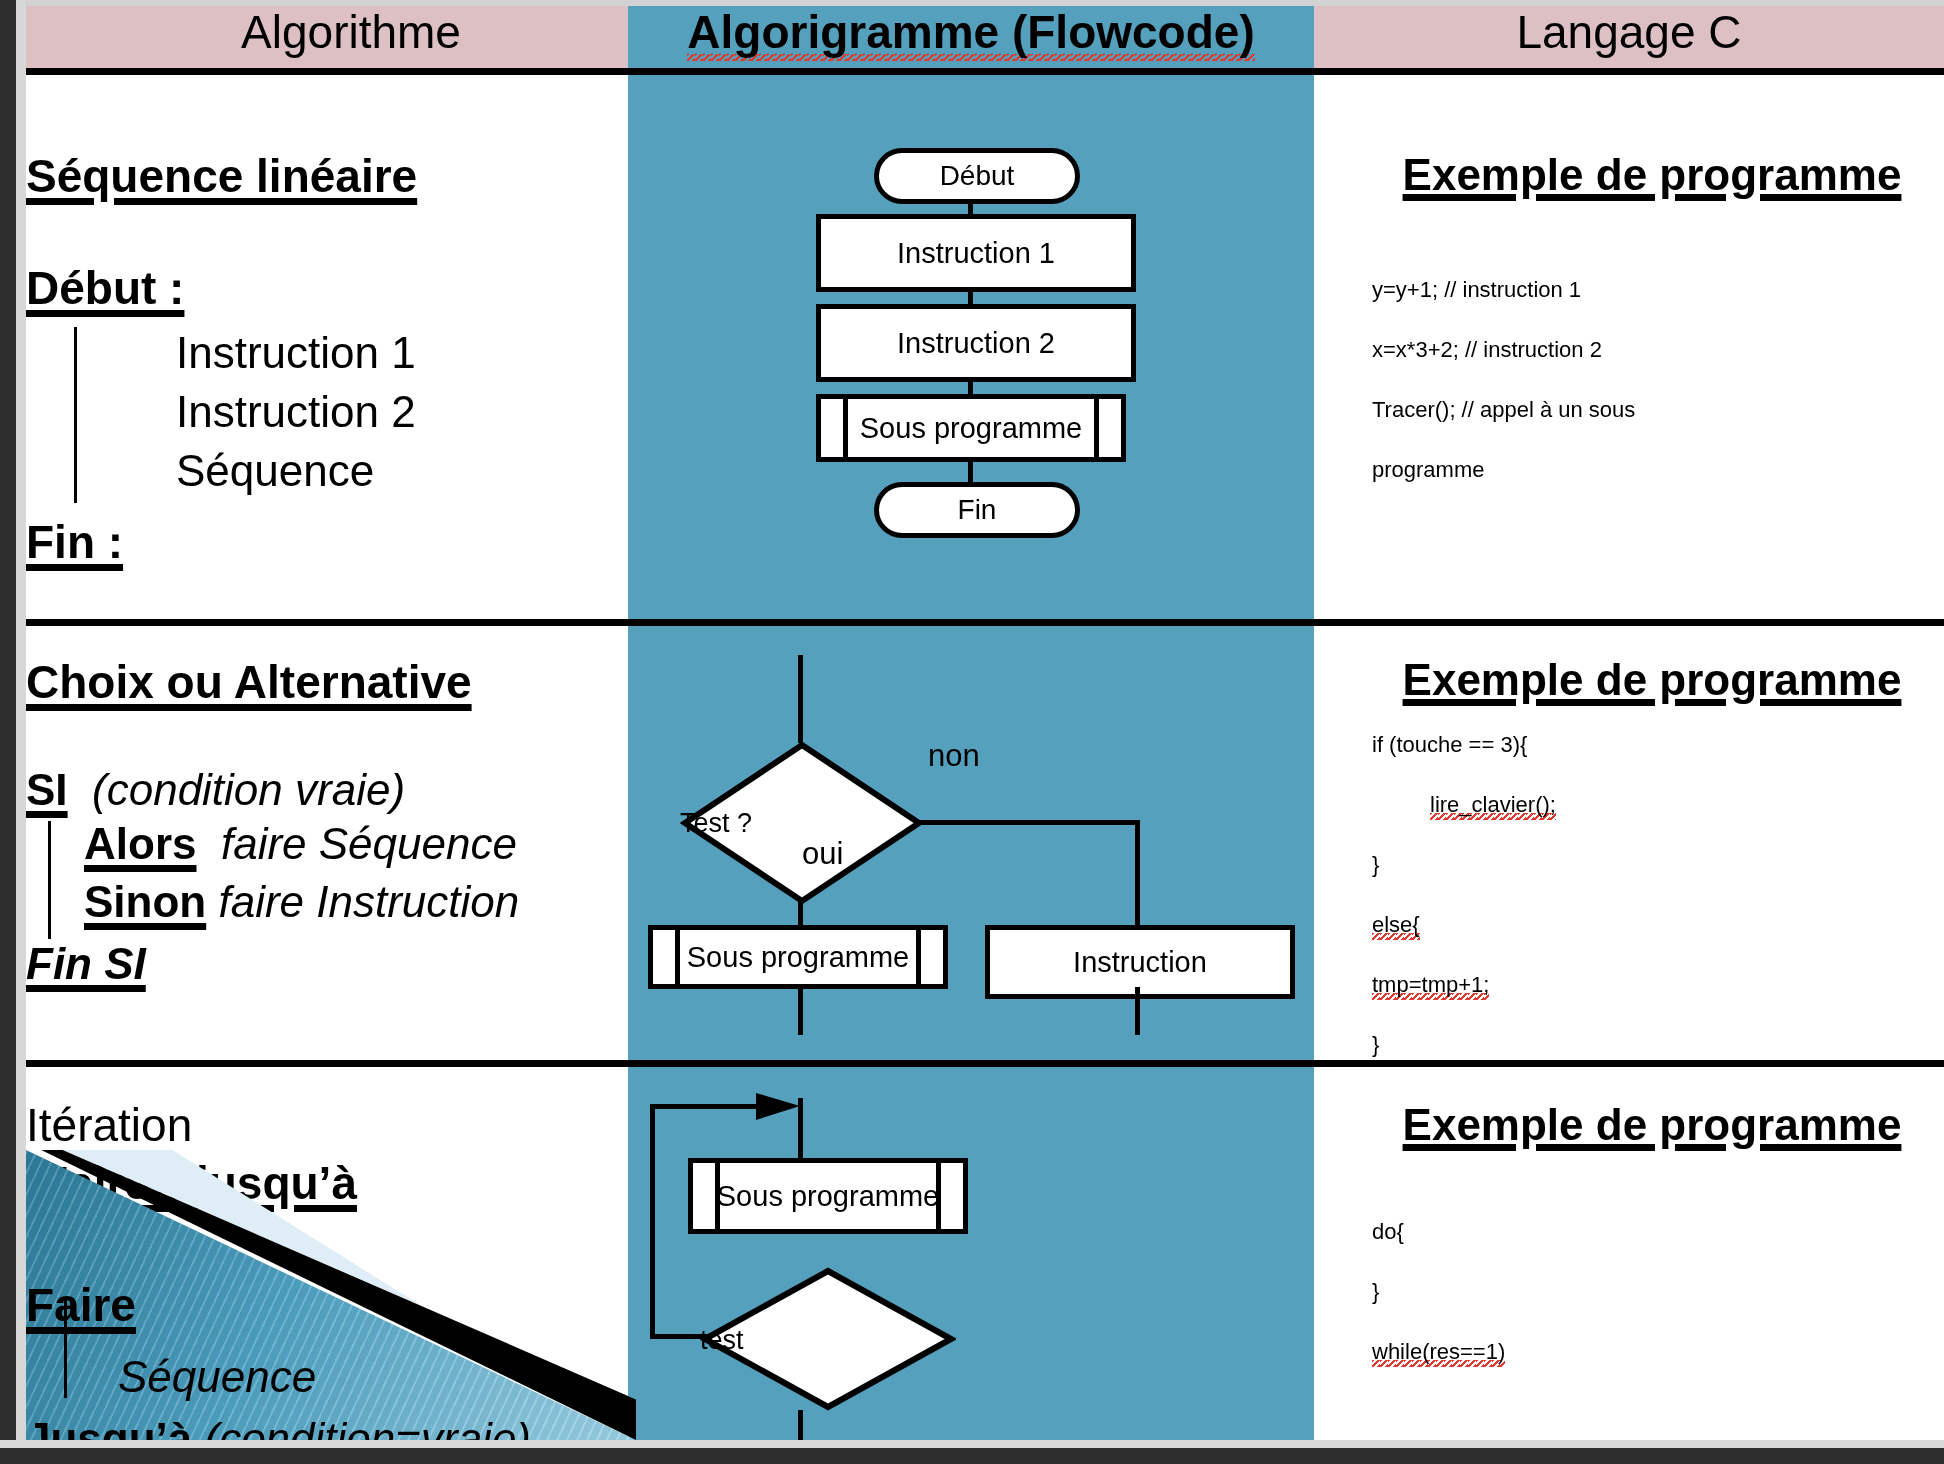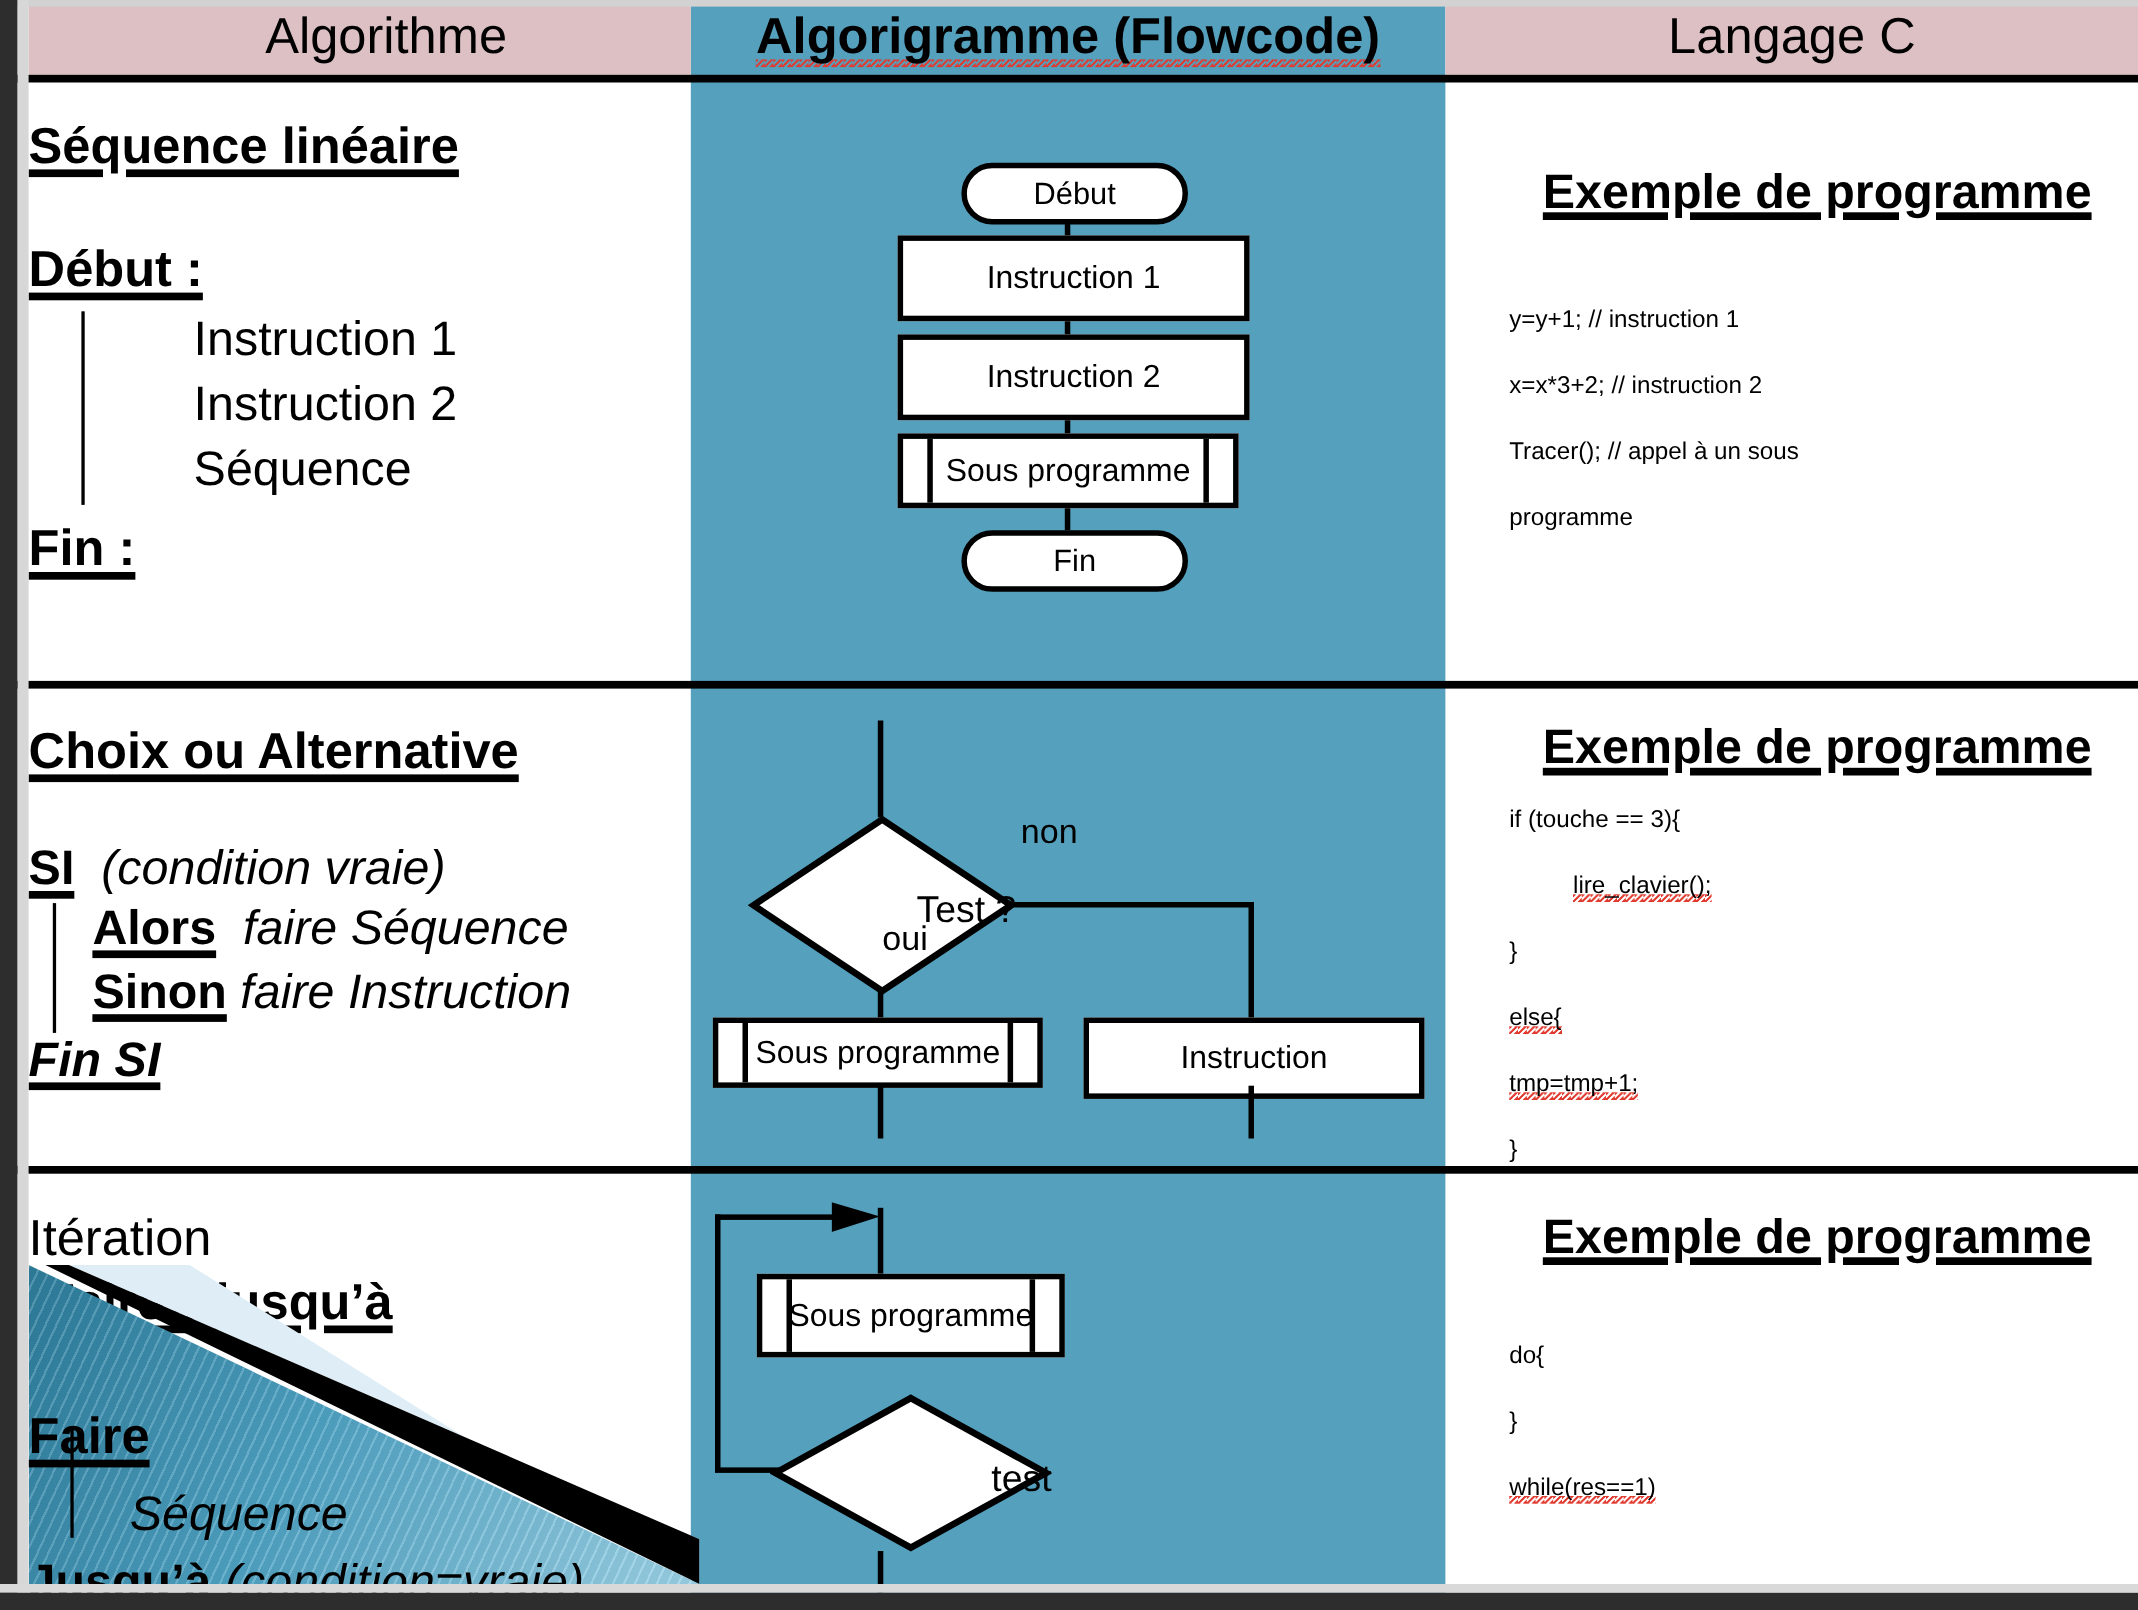--- a/index.html
+++ b/index.html
@@ -76,21 +76,21 @@
     position:absolute;background:#fff;border:5px solid #000;
     text-align:center;font-size:29px;color:#000;display:flex;align-items:center;justify-content:center;
     box-sizing:border-box;
   }
   .subp::before,.subp::after{
     content:"";position:absolute;top:-0px;bottom:0px;width:5px;background:#000;
   }
   .subp::before{left:22px;}
   .subp::after{right:22px;}
   .conn{position:absolute;background:#000;}
-  .dia-txt{position:absolute;font-size:34px;color:#000;text-align:right;z-index:18;}
+  .dia-txt{position:absolute;font-size:27px;color:#000;text-align:left;z-index:18;}
   .edgelbl{position:absolute;font-size:31px;color:#000;z-index:18;}
 
   
   .deco{position:absolute;left:26px;bottom:24px;width:610px;height:290px;overflow:hidden;z-index:30;}
   .deco .tri-blue{
     position:absolute;inset:0;
     background:
       repeating-linear-gradient(115deg, rgba(255,255,255,.16) 0 2px, rgba(0,0,0,.05) 2px 9px),
       linear-gradient(120deg,#2d7d9c 0%, #4fa3c4 45%, #9ed4e8 100%);
     clip-path:polygon(0 0, 100% 100%, 0 100%);
@@ -121,21 +121,21 @@
   <div class="hdr-label b">
     <span class="squiggle">Algorigramme</span><span class="squiggle"> (Flowcode)</span>
   </div>
   <div class="hdr-label c">Langage C</div>
 
   <div class="hline h0"></div>
   <div class="hline h1"></div>
   <div class="hline h2"></div>
 
   <div class="lcol" style="top:105px;">
-    <div class="b ul" style="font-size:46px;">Séquence linéaire</div>
+    <div class="b ul" style="font-size:46px;margin-top:44px;">Séquence linéaire</div>
     <div class="b ul" style="font-size:46px;margin-top:58px;display:inline-block;">Début :</div>
     <div style="position:relative;margin-top:8px;height:200px;">
       <div class="vbar" style="left:48px;top:4px;height:176px;"></div>
       <div style="font-size:44px;margin-left:150px;line-height:59px;">
         <div>Instruction 1</div>
         <div>Instruction 2</div>
         <div>Séquence</div>
       </div>
     </div>
     <div class="b ul" style="font-size:46px;display:inline-block;margin-top:-8px;">Fin :</div>

